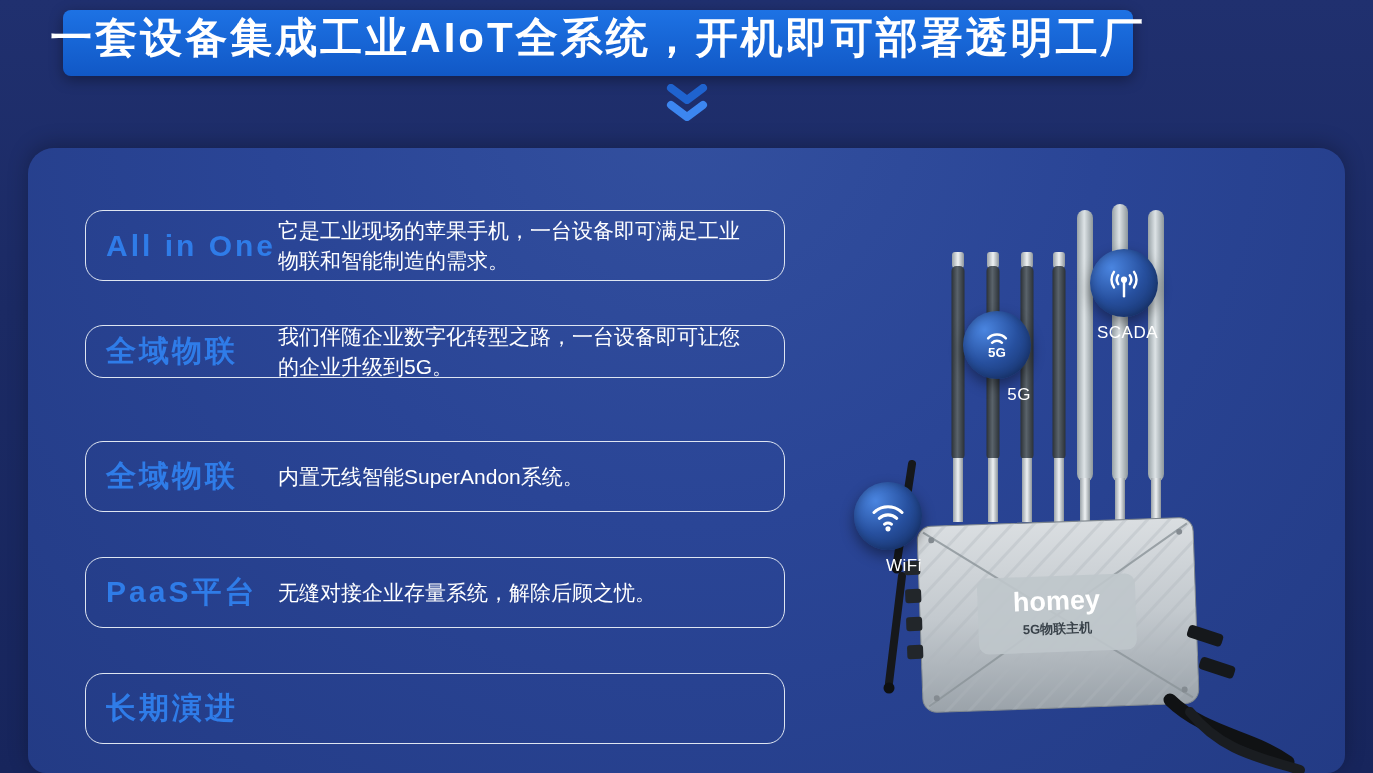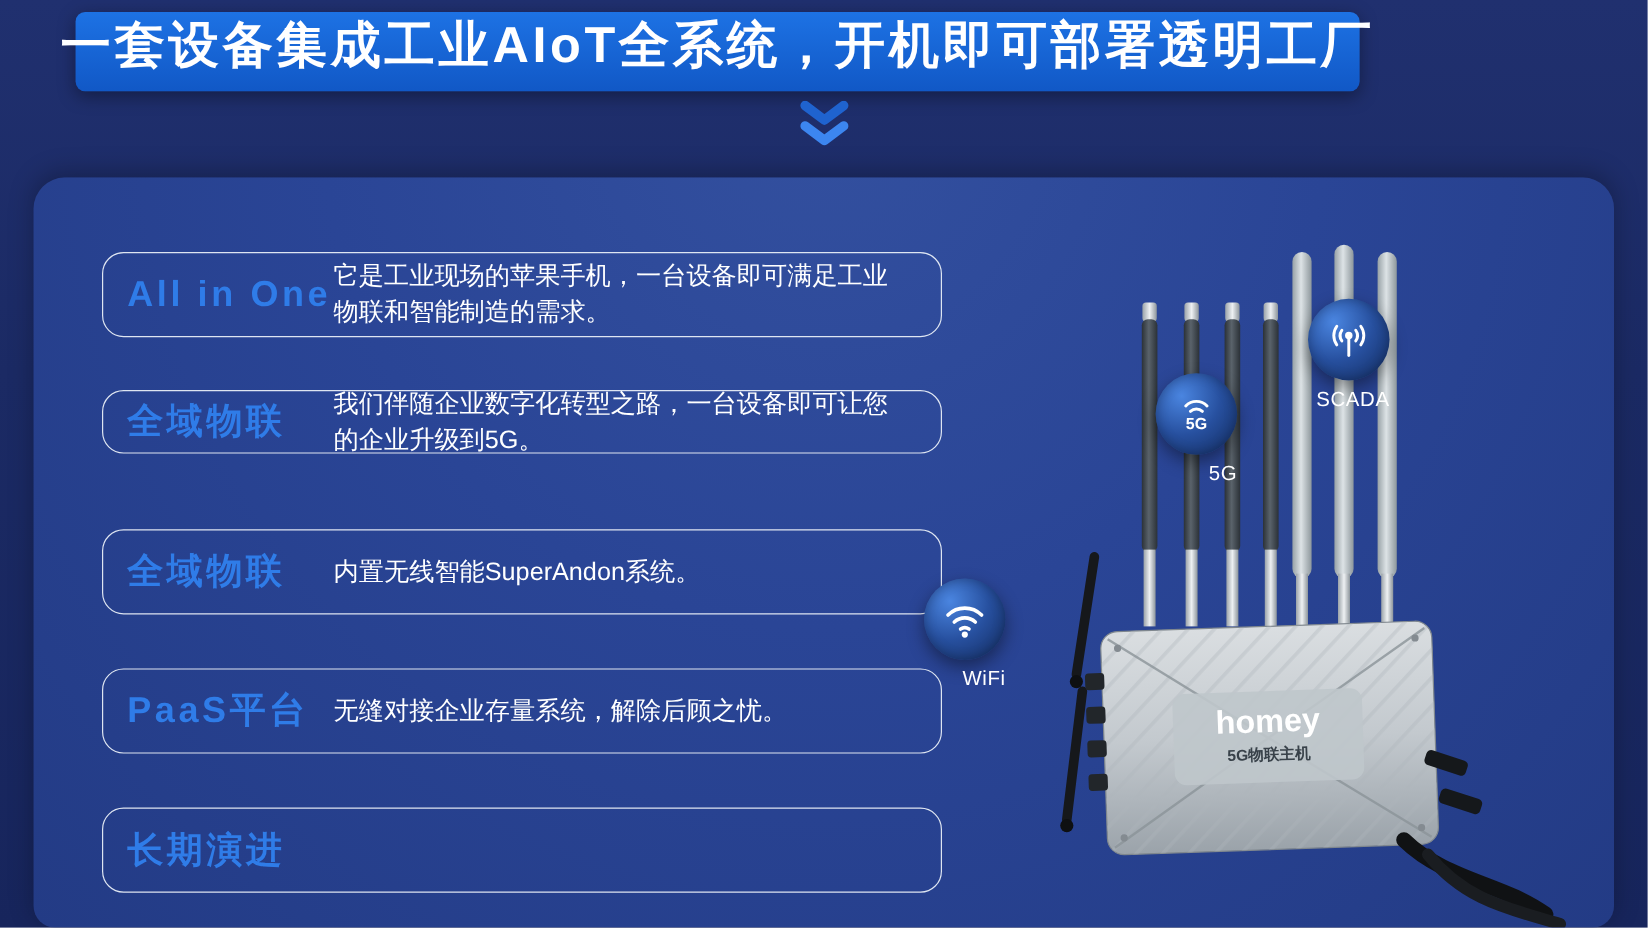--- a/index.html
+++ b/index.html
@@ -210,21 +210,21 @@
           <path d="M27 8 a12 12 0 0 1 0 14"></path>
           <path d="M23.2 11 a7 7 0 0 1 0 8"></path>
           <line x1="18" y1="17" x2="18" y2="30"></line>
         </g>
         <circle cx="18" cy="15" r="2.8" fill="#ffffff"></circle>
       </svg>
     </div>
     <div class="badge-label">SCADA</div>
   </div>
 
-  <div class="badge" style="left:742px;top:334px">
+  <div class="badge" style="left:826px;top:334px">
     <div class="badge-circle">
       <svg viewBox="0 0 36 36" width="42" height="42">
         <g fill="none" stroke="#ffffff" stroke-width="2.6" stroke-linecap="round">
           <path d="M6 15 a17 17 0 0 1 24 0"></path>
           <path d="M10.5 20 a11 11 0 0 1 15 0"></path>
           <path d="M15 25 a5.5 5.5 0 0 1 6 0"></path>
         </g>
         <circle cx="18" cy="29" r="2.2" fill="#ffffff"></circle>
       </svg>
     </div>

